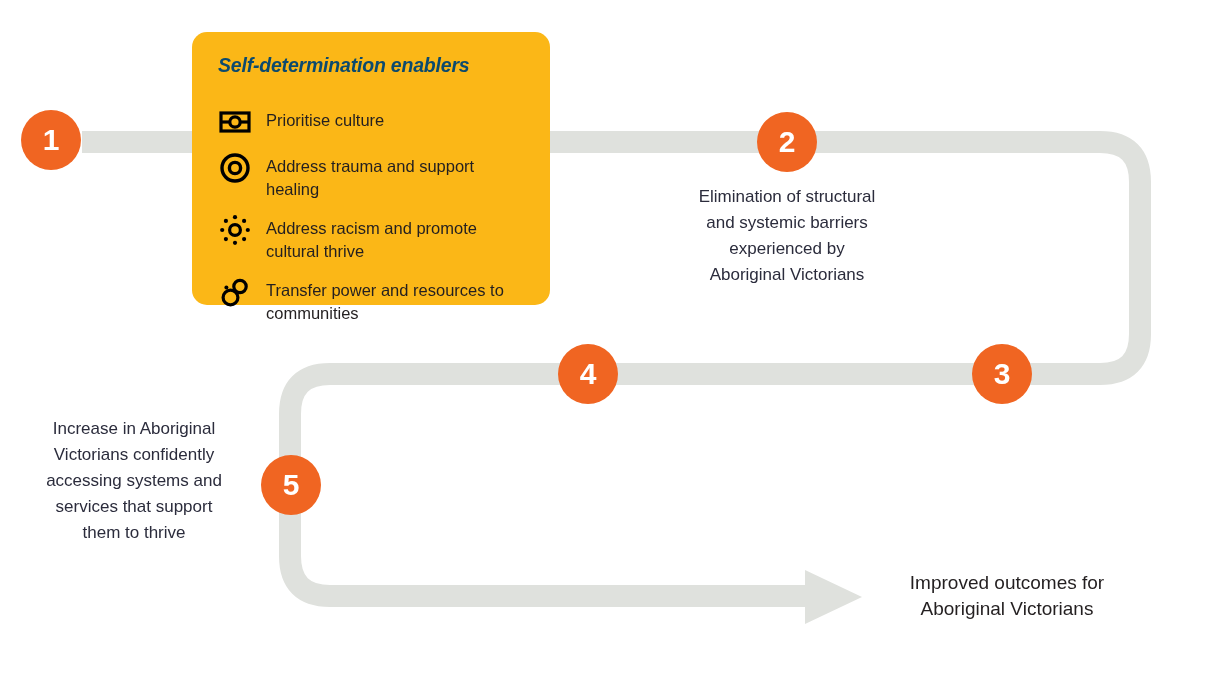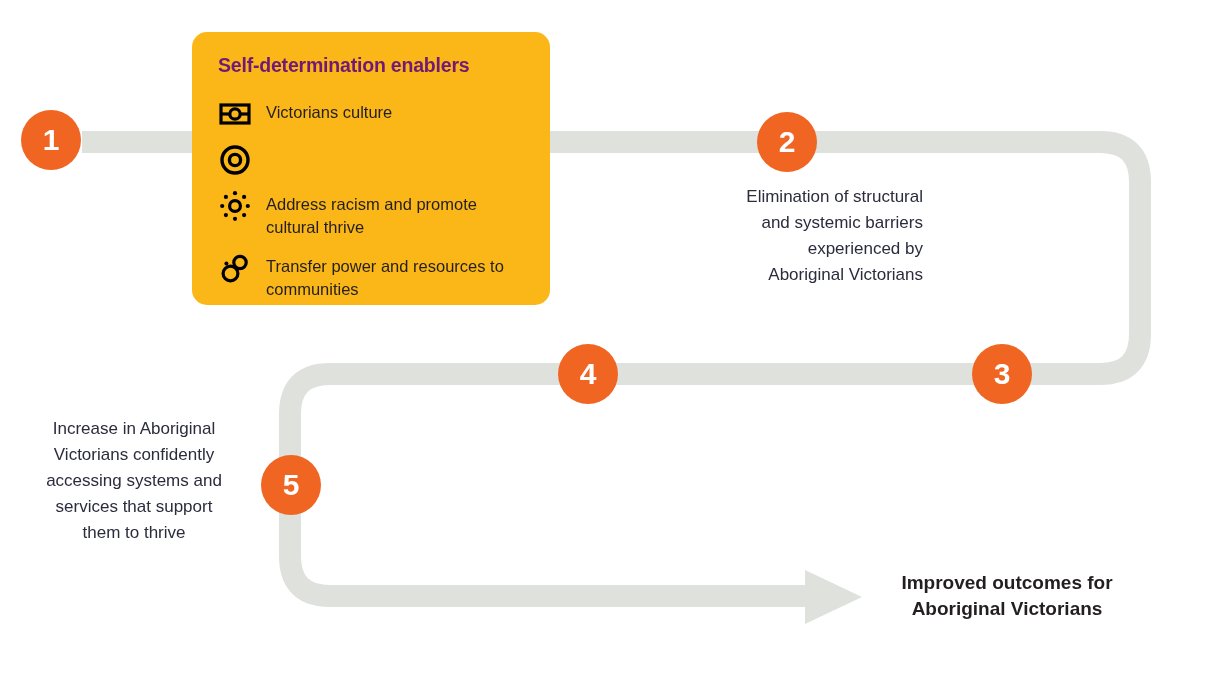--- a/index.html
+++ b/index.html
@@ -33,24 +33,25 @@
     width: 358px;
     height: 273px;
     background: #FBB717;
     border-radius: 15px;
     box-sizing: border-box;
     padding: 22px 24px 0 26px;
   }
   .enabler-title {
     font-size: 19.5px;
     font-weight: bold;
-    color: #701a75;
+    color: #0c4a6e;
     letter-spacing: -0.2px;
-    margin: 0 0 20px 0;
+    margin: 0 0 28px 0;
     line-height: 1.2;
+    font-style: italic;
   }
   .enabler-list {
     margin: 0;
     padding: 0;
     list-style: none;
   }
   .enabler-item {
     display: flex;
     align-items: flex-start;
     margin-bottom: 12px;
@@ -96,33 +97,33 @@
 
   
   .step-text {
     position: absolute;
     font-size: 17px;
     line-height: 26px;
     color: #2B2C3C;
     text-align: center;
     white-space: pre-line;
   }
-  .text-2 { left: 651px; top: 184px; width: 272px; text-align: right; }
+  .text-2 { left: 651px; top: 184px; width: 272px; }
   .text-3 { left: 864px; top: 416px; width: 278px; }
   .text-4 { left: 458px; top: 416px; width: 262px; }
   .text-5 { left:   8px; top: 416px; width: 252px; }
 
   .outcome-text {
     position: absolute;
     left: 872px;
     top: 570px;
     width: 270px;
     font-size: 19px;
     line-height: 26px;
-    font-weight: bold;
+    font-weight: normal;
     color: #231f20;
     text-align: center;
     white-space: pre-line;
   }
 </style>
 </head>
 <body>
 
 <div id="stage">
 
@@ -138,30 +139,32 @@
     <ul class="enabler-list">
 
       <li class="enabler-item">
         <span class="enabler-icon">
           <svg width="32" height="22" viewBox="0 0 32 22">
             <rect x="2" y="2" width="28" height="18" fill="none" stroke="#000" stroke-width="3.2"></rect>
             <line x1="2" y1="11" x2="30" y2="11" stroke="#000" stroke-width="3.2"></line>
             <circle cx="16" cy="11" r="5.2" fill="#FBB717" stroke="#000" stroke-width="3.2"></circle>
           </svg>
         </span>
-        <span class="enabler-text">Victorians culture</span>
+        <span class="enabler-text">Prioritise culture</span>
       </li>
 
       <li class="enabler-item">
         <span class="enabler-icon">
           <svg width="32" height="32" viewBox="0 0 32 32">
             <circle cx="16" cy="16" r="13" fill="none" stroke="#000" stroke-width="3.4"></circle>
             <circle cx="16" cy="16" r="5.6" fill="none" stroke="#000" stroke-width="3.4"></circle>
           </svg>
         </span>
+        <span class="enabler-text">Address trauma and
+support healing</span>
       </li>
 
       <li class="enabler-item">
         <span class="enabler-icon">
           <svg width="32" height="32" viewBox="0 0 32 32">
             <circle cx="16" cy="16" r="5.4" fill="none" stroke="#000" stroke-width="3.2"></circle>
             <circle cx="16" cy="3.2" r="2.1" fill="#000"></circle>
             <circle cx="25.1" cy="6.9" r="2.1" fill="#000"></circle>
             <circle cx="28.8" cy="16" r="2.1" fill="#000"></circle>
             <circle cx="25.1" cy="25.1" r="2.1" fill="#000"></circle>

